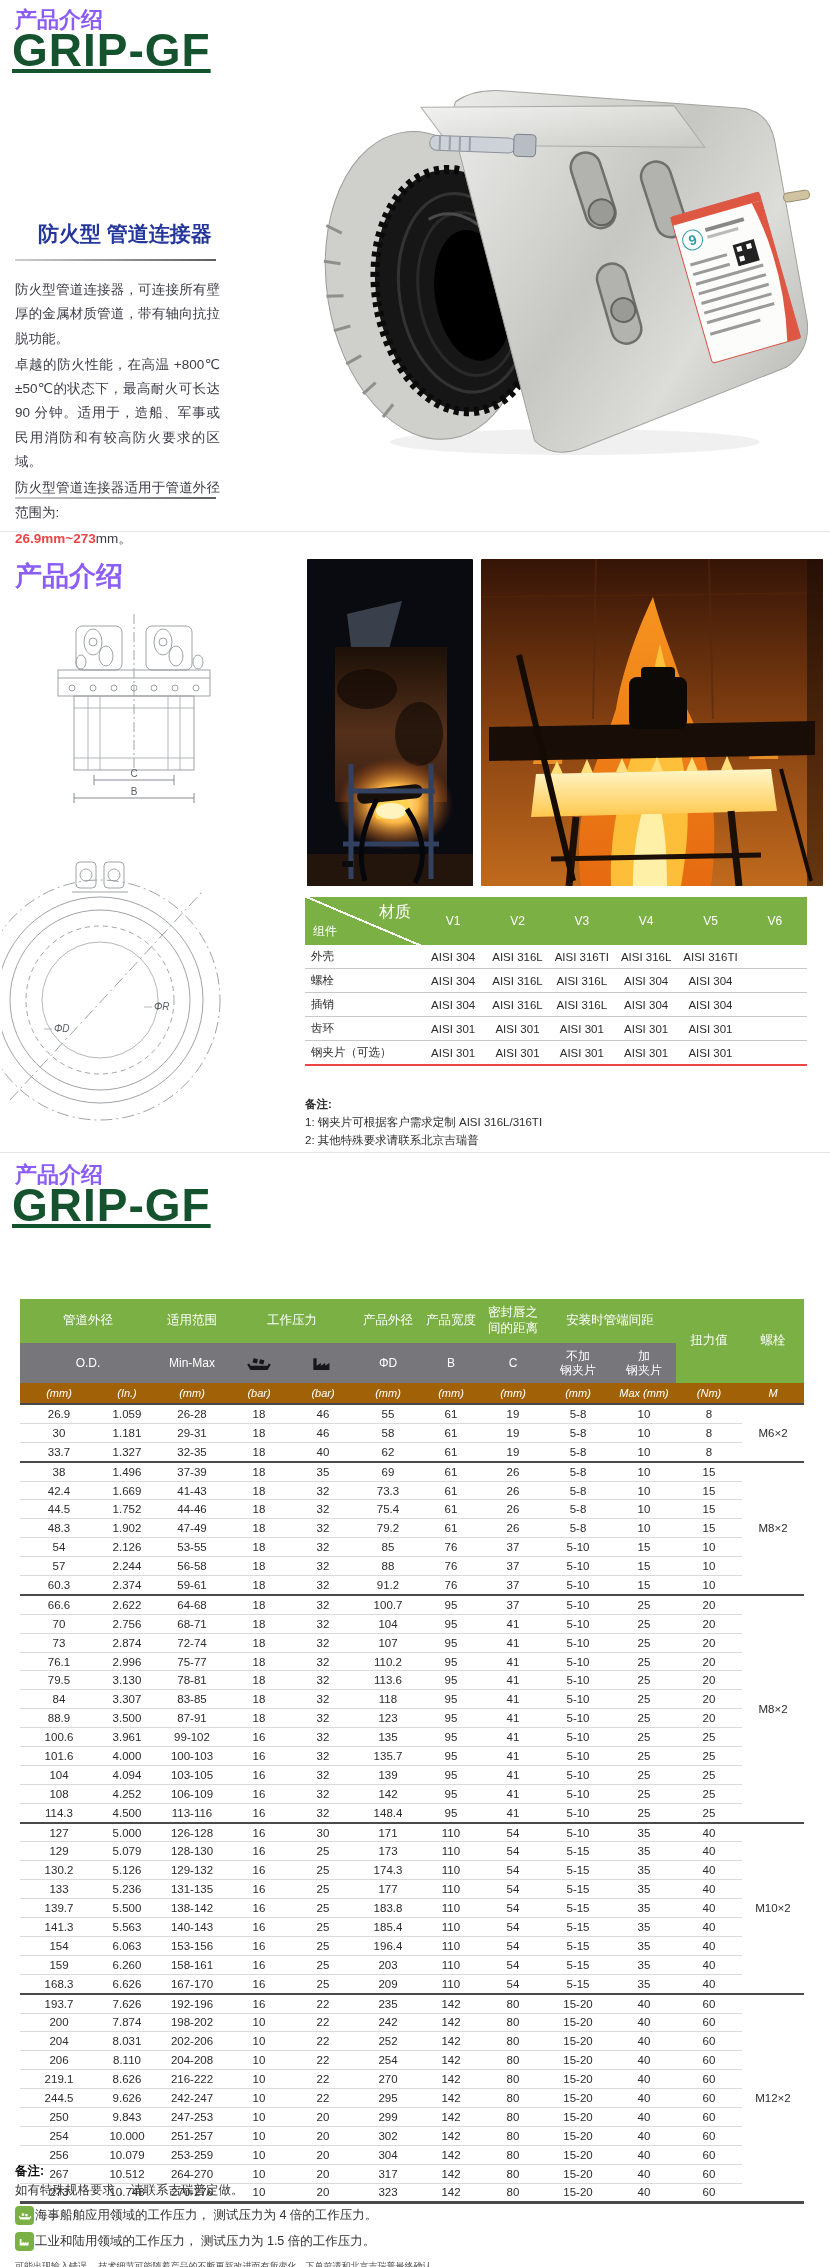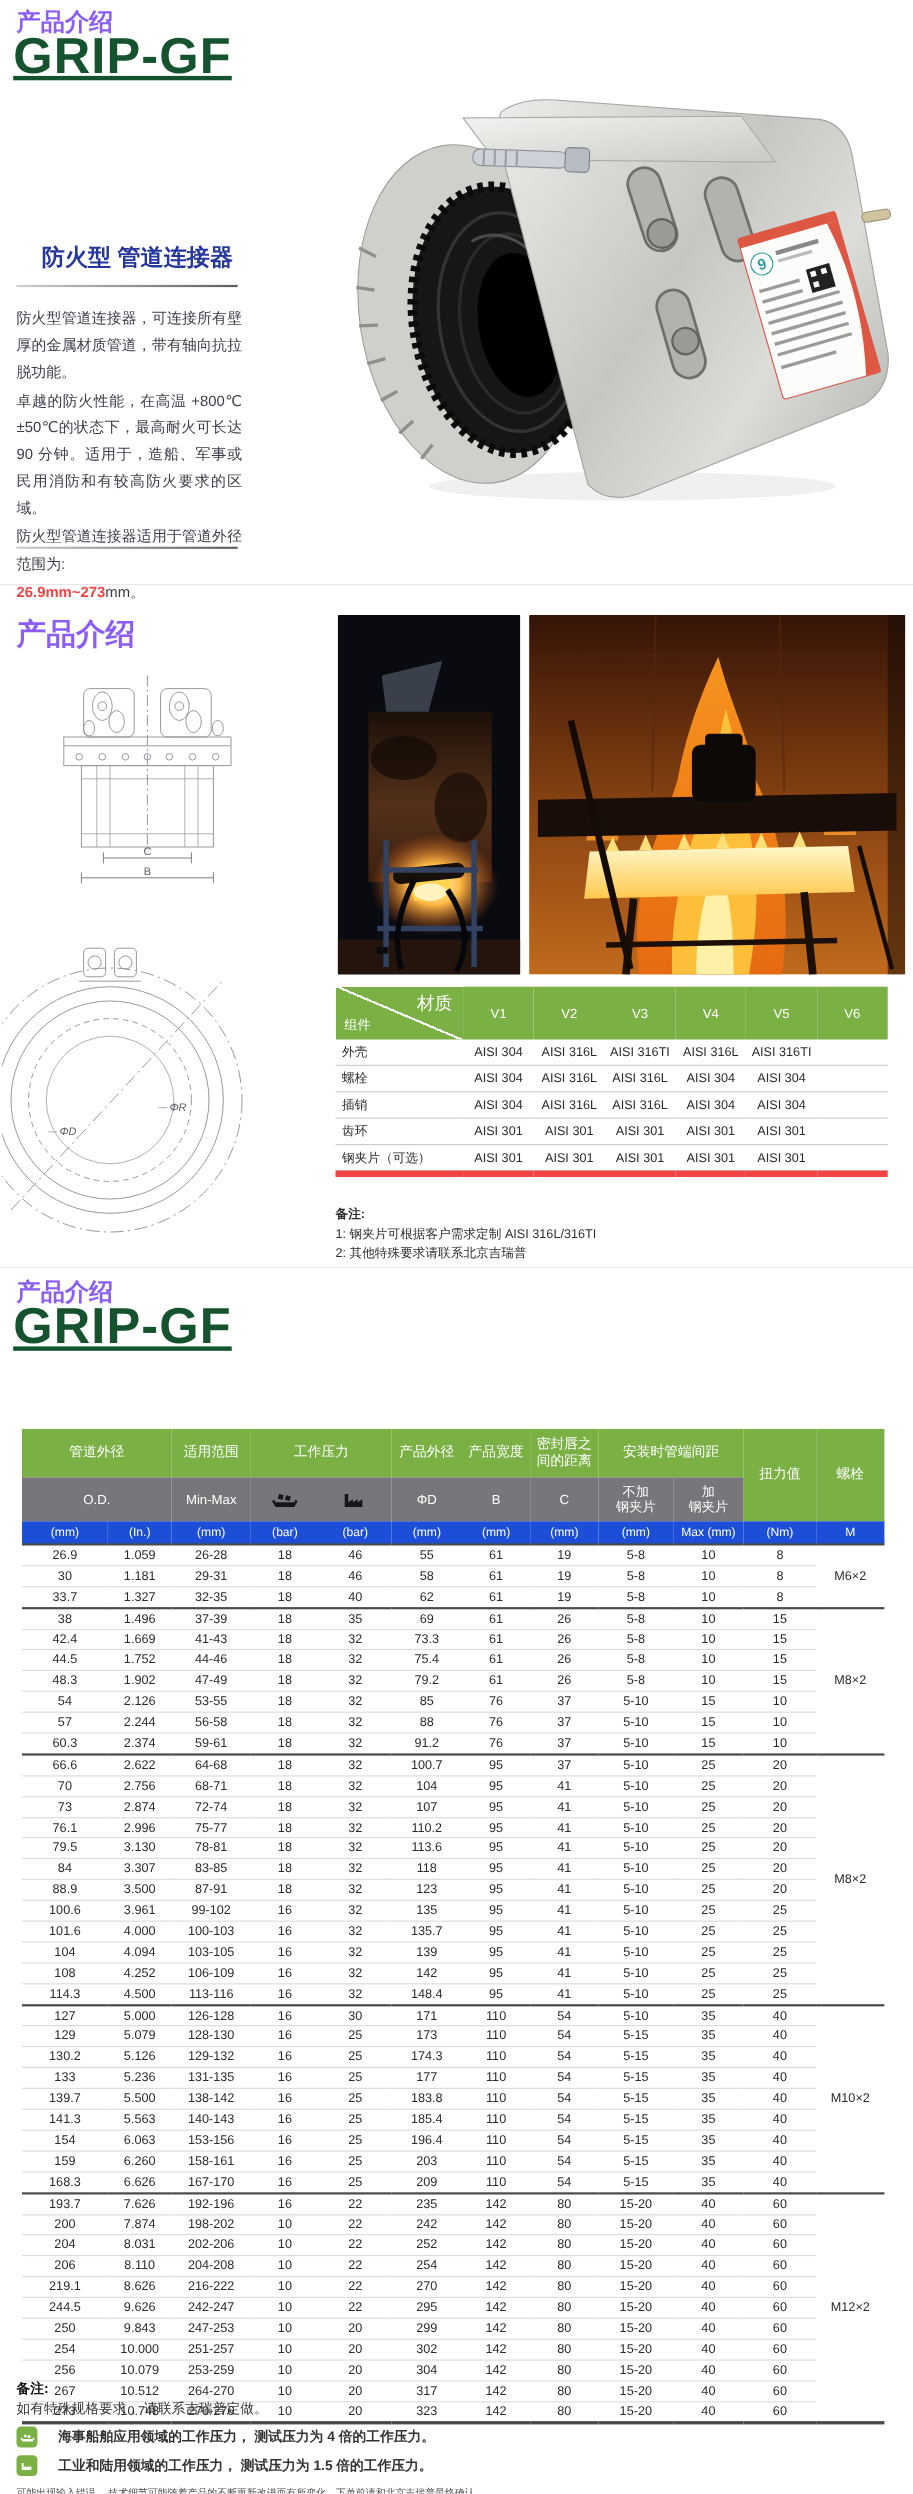--- a/index.html
+++ b/index.html
@@ -23,41 +23,41 @@
   
   .mat{left:305px;top:897px;width:502px;border-collapse:collapse;table-layout:fixed;font-size:11.5px;color:#2b2b2b;}
   .mat th,.mat td{font-weight:400;padding:4px 2px;text-align:center;}
   .mat thead th{background:#7bb044;color:#fff;height:40px;font-size:12px;}
   .mat thead th.corner{position:relative;width:112px;background:#7bb044;
      background-image:linear-gradient(23deg,transparent calc(50% - 1px),rgba(255,255,255,.95) calc(50% - 1px),rgba(255,255,255,.95) calc(50% + 1px),transparent calc(50% + 1px));}
   .mat .corner .c-top{position:absolute;top:5px;right:10px;font-size:16px;}
   .mat .corner .c-bot{position:absolute;bottom:5px;left:8px;font-size:12px;}
   .mat tbody th{text-align:left;padding-left:6px;}
   .mat tbody tr{border-bottom:1px solid #c9c9c9;}
-  .mat tbody tr:last-child{border-bottom:6px solid #ef4444;}
+  .mat tbody tr:last-child{border-bottom:2px solid #ef4444;}
   .mat-notes{left:305px;top:1096px;font-size:11.5px;color:#2e2e2e;line-height:1.55;}
   .mat-notes .nt{font-weight:700;}
   
   .s3-kicker{left:15px;top:1160px;font-size:22px;}
   .s3-brand{left:12px;top:1182px;font-size:46px;}
   
   .spec{left:20px;top:1299px;width:784px;border-collapse:collapse;table-layout:fixed;
         font-size:11.5px;color:#2b2b2b;border-bottom:3px solid #4a4a4a;}
   .spec th,.spec td{padding:0;text-align:center;font-weight:400;}
   .spec thead .r1 th{background:#7bb044;color:#fff;font-size:12.5px;height:44px;line-height:1.25;}
   .spec thead .r2 th{background:#76767b;color:#fff;font-size:12px;height:40px;line-height:1.2;}
   .spec thead .r1 th.tall{height:84px;}
-  .spec thead .r3 th{background:#1d4ed8;color:#fff;font-size:11px;height:20px;}
+  .spec thead .r3 th{background:#a16207;color:#fff;font-size:11px;height:20px;font-style:italic;}
   .spec tbody td{height:17.9px;border-top:1px solid #dadada;}
   .spec tbody tr.gstart td{border-top:2px solid #4a4a4a;}
   .spec .hicon{display:inline-block;width:26px;height:15px;color:#17171a;vertical-align:middle;}
   
   .foot{left:15px;top:2163px;width:800px;font-size:12.5px;color:#333;}
   .foot .nt{font-weight:700;color:#111;margin-bottom:2px;}
-  .foot .row{display:flex;align-items:center;gap:19px;margin-top:7px;font-weight:bold;}
+  .foot .row{display:flex;align-items:center;gap:1px;margin-top:7px;}
   .foot .gicon{width:19px;height:19px;border-radius:4px;background:#7bb044;color:#fff;
                display:flex;align-items:center;justify-content:center;flex:0 0 auto;}
   .foot .gicon svg{width:14px;height:10px;}
   .foot .disc{margin-top:9px;font-size:9px;color:#4a4a4a;}
 </style>
 </head>
 <body>
 
 <div id="page">
 

